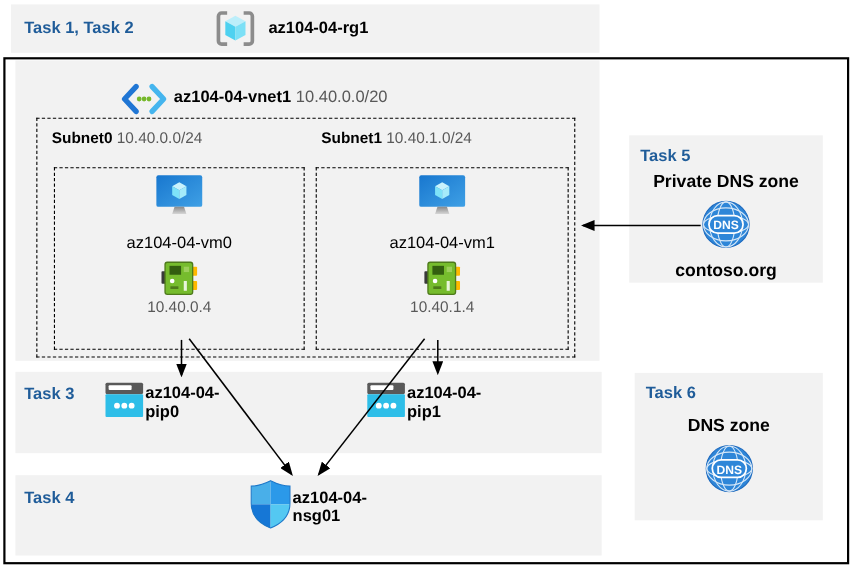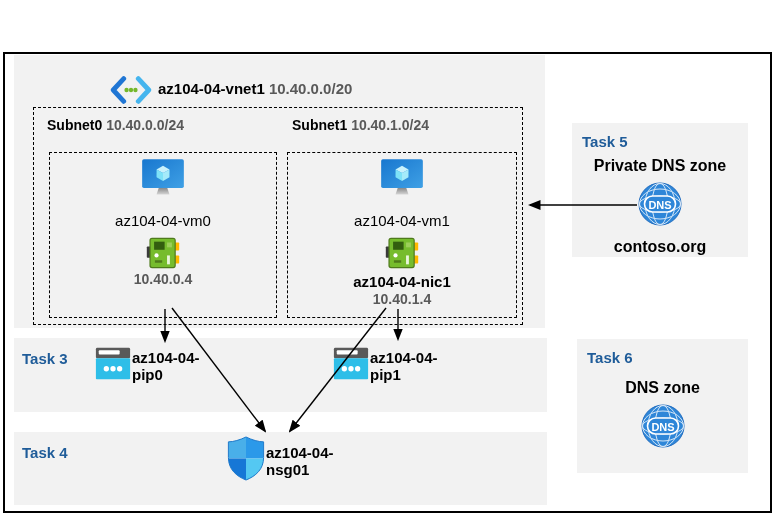--- a/index.html
+++ b/index.html
@@ -1,21 +1,21 @@
 <!DOCTYPE html>
 <html><head>
 <meta charset="utf-8">
 <style>
   html,body{margin:0;padding:0;background:#fff;}
   body{font-family:"Liberation Sans",sans-serif;color:#000;}
   .canvas{position:relative;width:776px;height:517px;background:#fff;overflow:hidden;}
   .abs{position:absolute;}
   .panel{background:#F2F2F2;}
   .accent{color:#1F5C99;font-weight:bold;font-size:15px;}
-  .muted{color:#595959;font-weight:bold;}
+  .muted{color:#595959;font-weight:normal;}
   .outer-box{left:3px;top:52px;width:769px;height:461px;border:2px solid #000;box-sizing:border-box;background:#fff;}
   .top-band{left:10px;top:4px;width:535px;height:44px;}
   .top-band .task{left:12px;top:13px;}
   .rg-icon{left:184px;top:2px;width:40px;height:40px;}
   .rg-name{left:234px;top:13px;font-size:15px;font-weight:bold;}
   .vnet-panel{left:14px;top:55px;width:531px;height:273px;}
   .vnet-icon{left:96px;top:17px;width:42px;height:36px;}
   .vnet-title{left:144px;top:25px;font-size:15px;white-space:nowrap;}
   .subnets-box{left:19px;top:52px;width:490px;height:218px;border:1.5px dashed #000;box-sizing:border-box;}
   .subnet-label{top:9px;font-size:14px;white-space:nowrap;}
@@ -43,20 +43,33 @@
   .overlay{left:0;top:0;width:776px;height:517px;pointer-events:none;z-index:6;}
   svg{display:block;}
 </style>
 </head>
 <body>
 
 <div class="canvas">
 
   <div class="abs outer-box"></div>
 
+  <div class="abs panel top-band">
+    <span class="abs accent task">Task 1, Task 2</span>
+    <span class="abs rg-icon">
+      <svg width="40" height="40" viewBox="0 0 48 48">
+        <path d="M15 7 H9 a3.5 3.5 0 0 0 -3.5 3.5 V37.5 a3.5 3.5 0 0 0 3.5 3.5 H15" fill="none" stroke="#8C8C8C" stroke-width="4"></path>
+        <path d="M33 7 H39 a3.5 3.5 0 0 1 3.5 3.5 V37.5 a3.5 3.5 0 0 1 -3.5 3.5 H33" fill="none" stroke="#8C8C8C" stroke-width="4"></path>
+        <polygon points="24,10 35,16 24,22 13,16" fill="#BCEEFA"></polygon>
+        <polygon points="13,16 24,22 24,37 13,31" fill="#4ED1F0"></polygon>
+        <polygon points="35,16 24,22 24,37 35,31" fill="#7CE0F6"></polygon>
+      </svg>
+    </span>
+    <span class="abs rg-name">az104-04-rg1</span>
+  </div>
 
   <div class="abs panel vnet-panel">
     <span class="abs vnet-icon">
       <svg width="42" height="36" viewBox="0 0 52 40">
         <polyline points="17,6 4,20 17,34" fill="none" stroke="#2076D4" stroke-width="6" stroke-linecap="round" stroke-linejoin="round"></polyline>
         <polyline points="35,6 48,20 35,34" fill="none" stroke="#45B5EE" stroke-width="6" stroke-linecap="round" stroke-linejoin="round"></polyline>
         <circle cx="20.5" cy="20" r="2.7" fill="#76B82A"></circle>
         <circle cx="26" cy="20" r="2.7" fill="#76B82A"></circle>
         <circle cx="31.5" cy="20" r="2.7" fill="#76B82A"></circle>
       </svg>
@@ -121,21 +134,20 @@
             <rect x="36" y="8" width="6" height="10" rx="1" fill="#FFB900"></rect>
             <rect x="36" y="24" width="6" height="10" rx="1" fill="#FFB900"></rect>
             <rect x="6" y="3" width="31" height="36" rx="2.5" fill="#76BC2D" stroke="#4E7A1B" stroke-width="1.5"></rect>
             <rect x="11" y="7" width="13" height="10" fill="#335E0F"></rect>
             <rect x="27" y="8" width="6" height="6" fill="#9CCF5A"></rect>
             <circle cx="14" cy="24" r="2.6" fill="#fff"></circle>
             <rect x="27" y="24" width="3.5" height="11" fill="#E9F5DA"></rect>
             <rect x="12" y="30" width="9" height="3" fill="#4E7A1B"></rect>
           </svg>
         </span>
-        <div class="nic-name">az104-04-nic1</div>
         <div class="ip muted">10.40.1.4</div>
       </div>
     </div>
   </div>
 
   <div class="abs panel band3">
     <span class="abs accent band-label">Task 3</span>
     <div class="abs pip-group" style="left:80px">
       <span>
         <svg width="38" height="36" viewBox="0 0 40 36">

